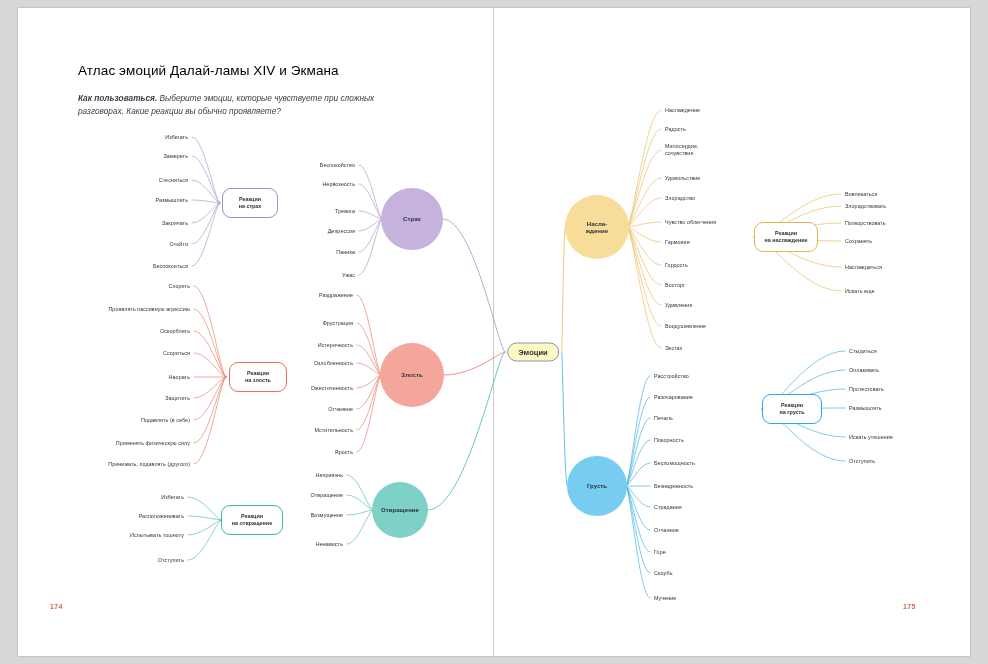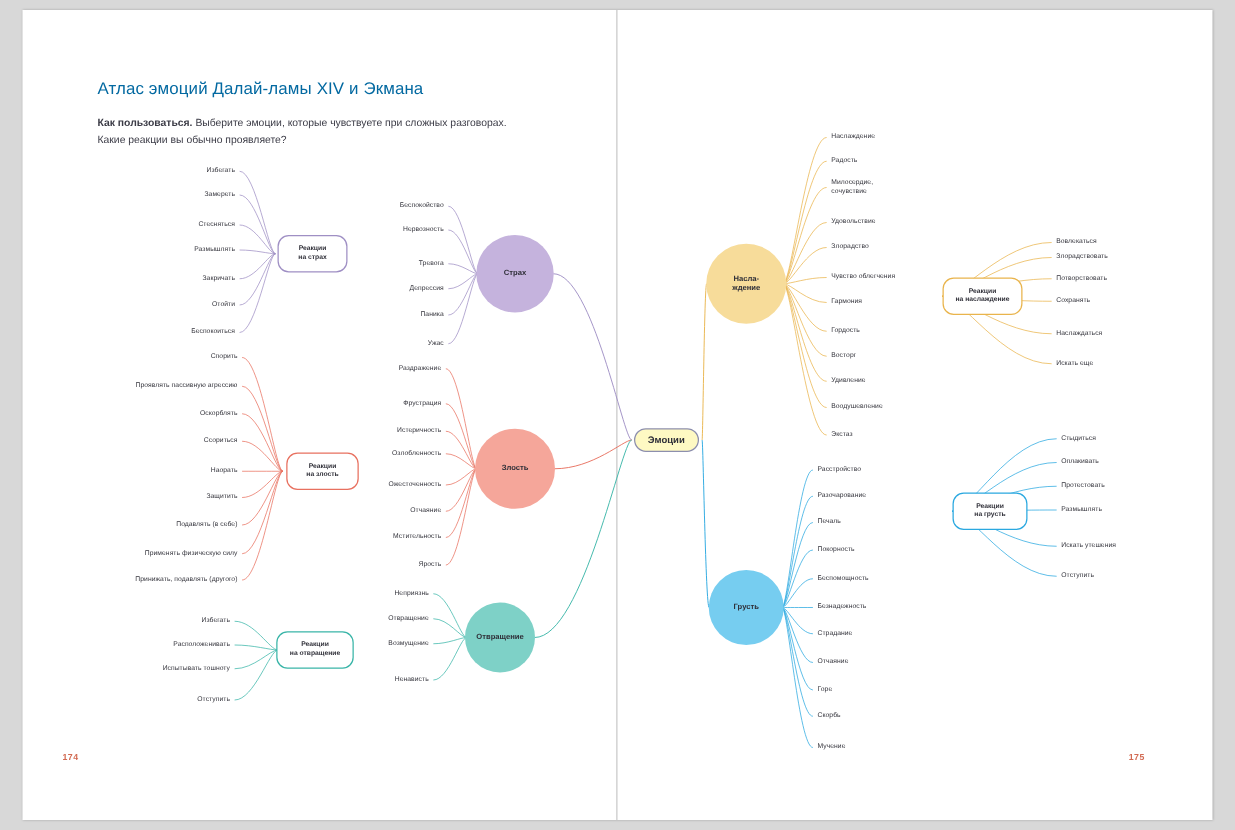--- a/index.html
+++ b/index.html
@@ -28,27 +28,27 @@
     background: #c9c9c9;
   }
   svg.canvas {
     position: absolute; left: 0; top: 0;
     width: 988px; height: 664px;
     pointer-events: none;
   }
   
   .title {
     position: absolute; left: 78px; top: 63px;
-    font-size: 13.5px; color: #0369a1; letter-spacing: .1px;
+    font-size: 13.5px; color: #000000; letter-spacing: .1px;
     white-space: nowrap;
   }
   .howto {
     position: absolute; left: 78px; top: 92px;
     width: 340px;
-    font-size: 8.3px; color: #3b3b46; line-height: 1.55;
+    font-size: 8.3px; color: #3b3b46; line-height: 1.55; font-style: italic;
   }
   .howto b { font-weight: bold; }
   
   .pageno {
     position: absolute; font-size: 7px; font-weight: bold;
     color: #d26a52; letter-spacing: .4px;
   }
   .pageno.left  { left: 50px;  top: 603px; }
   .pageno.right { left: 903px; top: 603px; }
   

